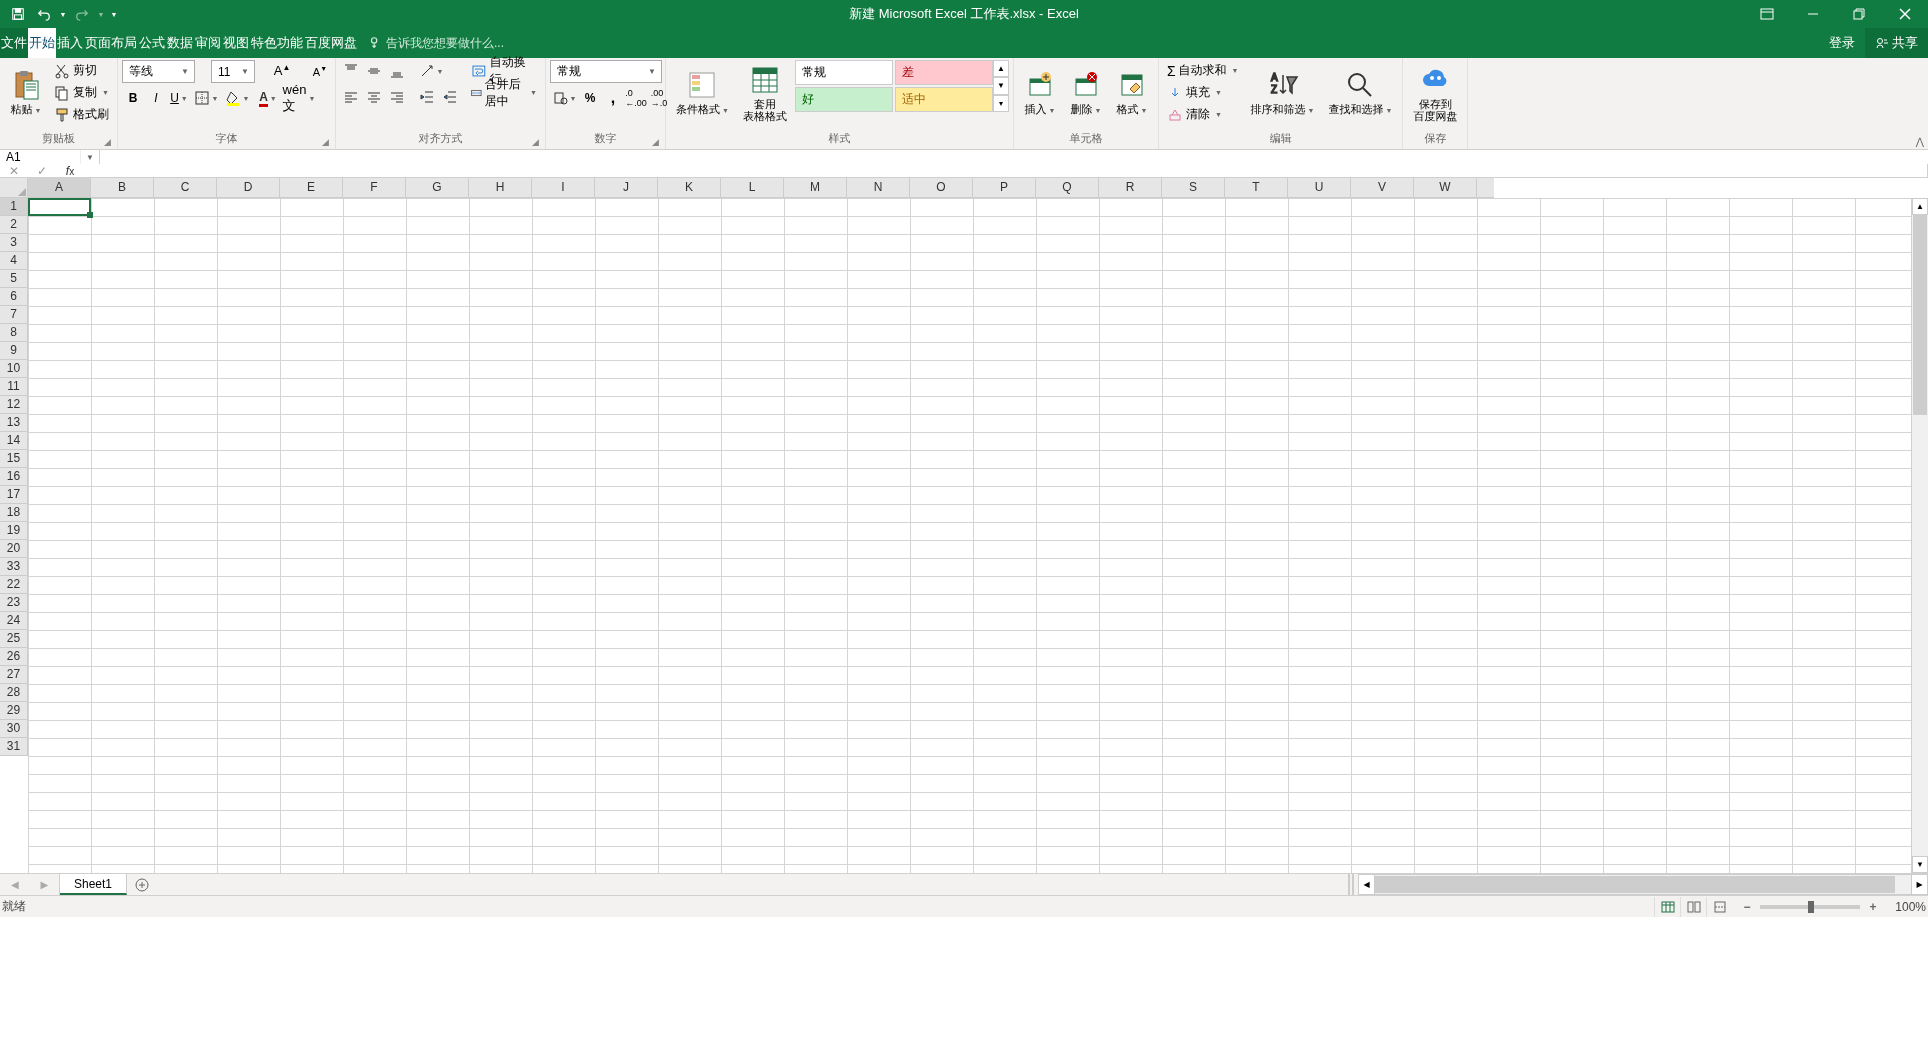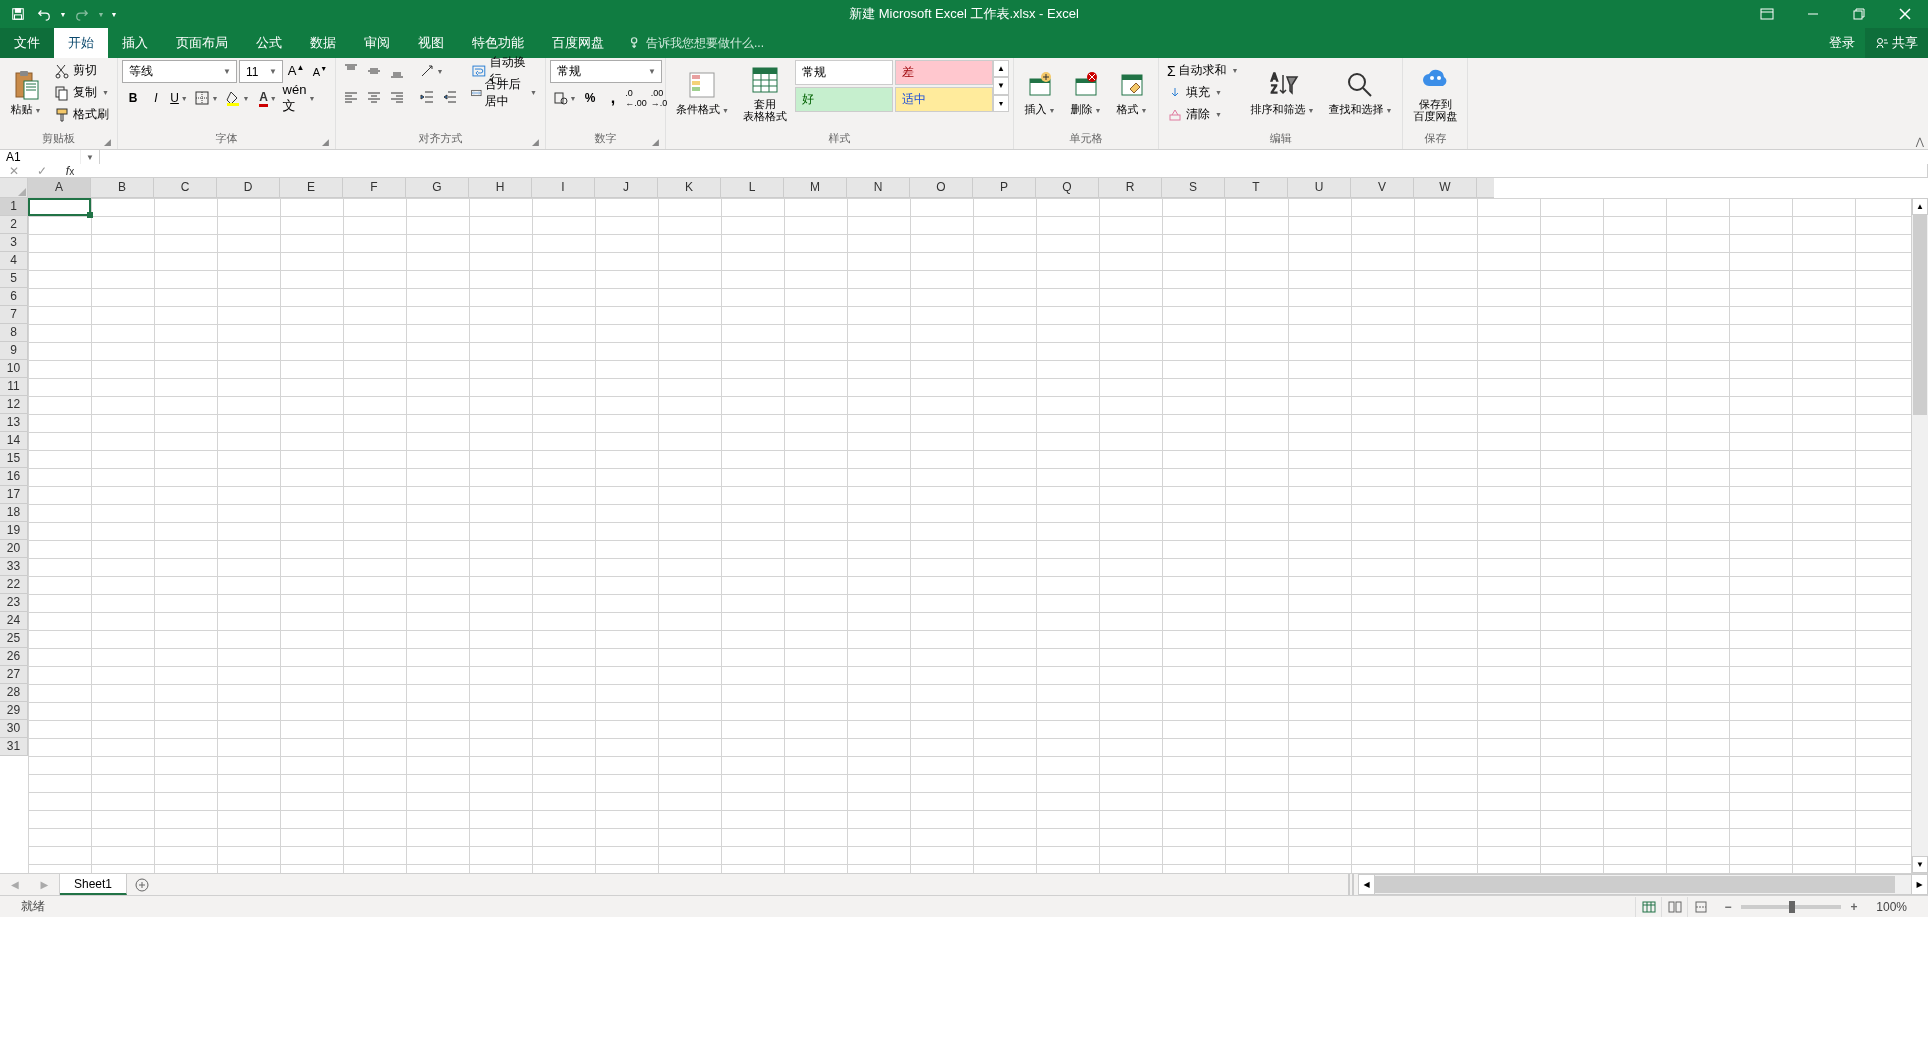--- a/index.html
+++ b/index.html
@@ -9,21 +9,21 @@
 .titlebar { height: 28px; background: #107c41; color: #fff; display: flex; align-items: center; position: relative; }
 .qa-toolbar { display: flex; align-items: center; gap: 2px; padding: 0 6px; }
 .qa-btn { width: 24px; height: 22px; display: flex; align-items: center; justify-content: center; cursor: pointer; color: #fff; }
 .qa-btn svg { width: 14px; height: 14px; }
 .title-text { position: absolute; left: 50%; transform: translateX(-50%); font-size: 13px; }
 .win-controls { margin-left: auto; display: flex; }
 .win-btn { width: 46px; height: 28px; display: flex; align-items: center; justify-content: center; cursor: pointer; }
 
 
 .ribbon-tabs { height: 30px; background: #107c41; display: flex; align-items: stretch; color: #fff; }
-.tab { padding: 0 14px; display: flex; align-items: center; font-size: 13px; cursor: pointer; }
+.tab { padding: 0 1px; display: flex; align-items: center; font-size: 13px; cursor: pointer; }
 .tab.active { background: #fff; color: #0c4a6e; }
 .tab.file { background: #0e6e3a; }
 .tellme { display: flex; align-items: center; margin-left: 10px; color: #cfe9db; font-size: 12px; }
 .tellme svg { width: 14px; height: 14px; margin-right: 4px; }
 .right-tabs { margin-left: auto; display: flex; }
 .right-tab { padding: 0 10px; display: flex; align-items: center; font-size: 13px; cursor: pointer; }
 .share { background: #0e6e3a; }
 
 
 .ribbon { height: 92px; background: #f3f2f1; border-bottom: 1px solid #d0d0d0; display: flex; position: relative; }
@@ -90,21 +90,21 @@
 .nav-btn { color:#aaa; font-size:10px; cursor:pointer; }
 .sheet-tab { padding: 0 14px; background:#fff; border-right:1px solid #ccc; display:flex; align-items:center; font-size:12px; border-bottom: 2px solid #217346; cursor:pointer; }
 .add-sheet { width: 30px; display:flex; align-items:center; justify-content:center; color:#666; cursor:pointer; }
 .hsplit { margin-left:auto; display:flex; align-items:stretch; width: 580px; }
 .hscroll { flex:1; display:flex; margin-left:4px; }
 .hscroll .arr { width:17px; background:#fff; border:1px solid #ccc; display:flex; align-items:center; justify-content:center; font-size:8px; cursor:pointer; }
 .hscroll .track { flex:1; background:#f0f0f0; position:relative; border-top:1px solid #ccc; border-bottom:1px solid #ccc; }
 .hscroll .thumb { position:absolute; left:0; top:1px; bottom:1px; width:520px; background:#cdcdcd; cursor:pointer; }
 
 
-.status-bar { height: 22px; background: #f3f2f1; border-top: 1px solid #d0d0d0; display:flex; align-items:center; padding: 0 21px; font-size:12px; color:#444; }
+.status-bar { height: 22px; background: #f3f2f1; border-top: 1px solid #d0d0d0; display:flex; align-items:center; padding: 0 2px; font-size:12px; color:#444; }
 .view-btns { margin-left:auto; display:flex; gap:0; }
 .view-btn { width:26px; height:20px; display:flex; align-items:center; justify-content:center; cursor:pointer; border-left:1px solid #ddd; }
 .view-btn svg { width:14px; height:14px; }
 .zoom { display:flex; align-items:center; gap:6px; margin-left:8px; }
 .zoom-slider { width:100px; height:4px; background:#ccc; position:relative; }
 .zoom-slider .tick { position:absolute; left:50%; top:-3px; width:1px; height:10px; background:#666; }
 .zoom-slider .knob { position:absolute; left:48px; top:-4px; width:6px; height:12px; background:#666; cursor:pointer; }
 .zoom-btn { cursor:pointer; color:#666; font-weight:bold; width:14px; text-align:center; }
 
 .dd-caret { font-size: 7px; margin-left: 2px; color: #666; }
@@ -240,21 +240,21 @@
       </div>
     </div>
     <div class="group-label">
         <span>剪贴板</span>
         <span class="launcher">◢</span>
       </div>
   </div>
 
   <div class="group" style="width:218px">
     <div class="group-body" style="flex-direction:column; gap:4px; width:100%">
-      <div style="display:flex; gap:2px; width:100%">
+      <div style="display:flex; gap:16px; width:100%">
         <div class="combo" style="flex:1">
             <span>等线</span>
             <span class="arrow">▼</span>
           </div>
         <div class="combo" style="width:44px">
             <span>11</span>
             <span class="arrow">▼</span>
           </div>
         <div class="tog-btn">
             <span style="font-size:13px">A<sup style="font-size:8px">▲</sup></span>
@@ -440,21 +440,21 @@
             </svg>
           </div>
         <div class="lbl" style="white-space:pre">套用
 表格格式</div>
       </div>
       <div style="display:flex">
         <div class="style-grid">
           <div class="style-cell" style="background:#fff">常规</div>
           <div class="style-cell" style="background:#ffc7ce;color:#9c0006">差</div>
           <div class="style-cell" style="background:#c6efce;color:#006100">好</div>
-          <div class="style-cell" style="background:#ffeb9c;color:#1d4ed8">适中</div>
+          <div class="style-cell" style="background:#ffeb9c;color:#a16207">适中</div>
         </div>
         <div class="style-nav">
           <div>▲</div>
           <div>▼</div>
           <div>▾</div>
         </div>
       </div>
     </div>
     <div class="group-label">
         <span>样式</span>

